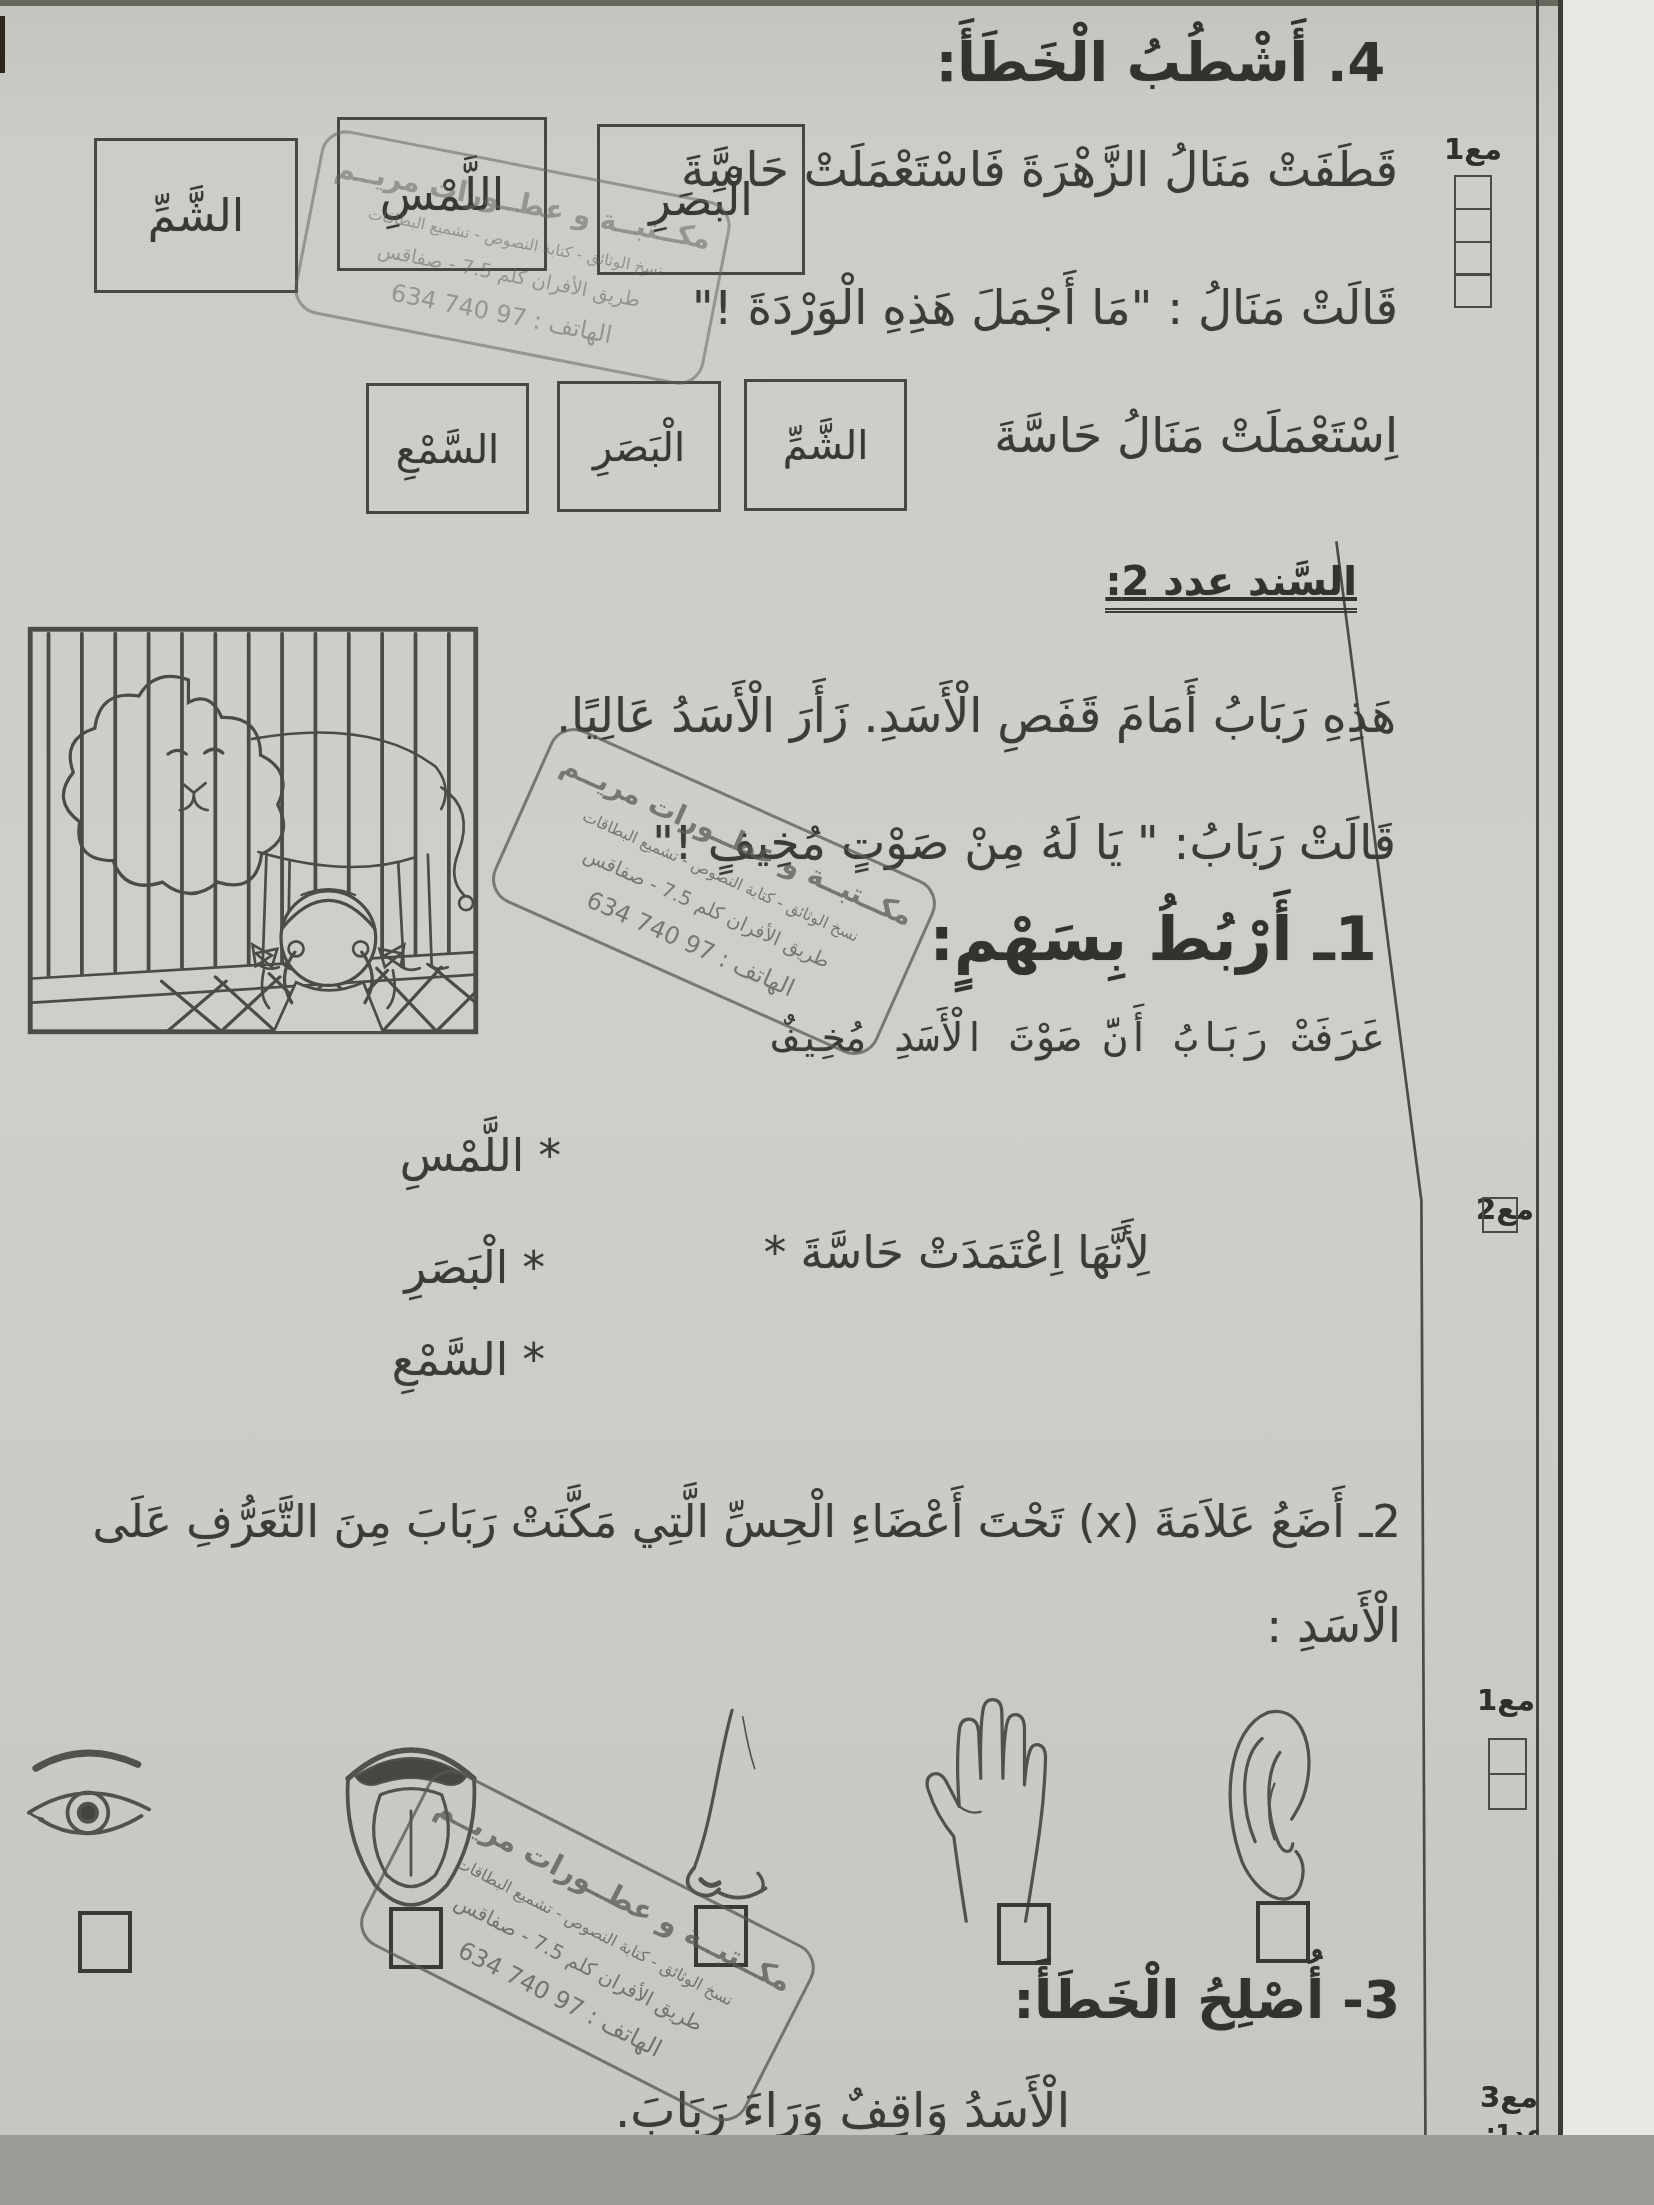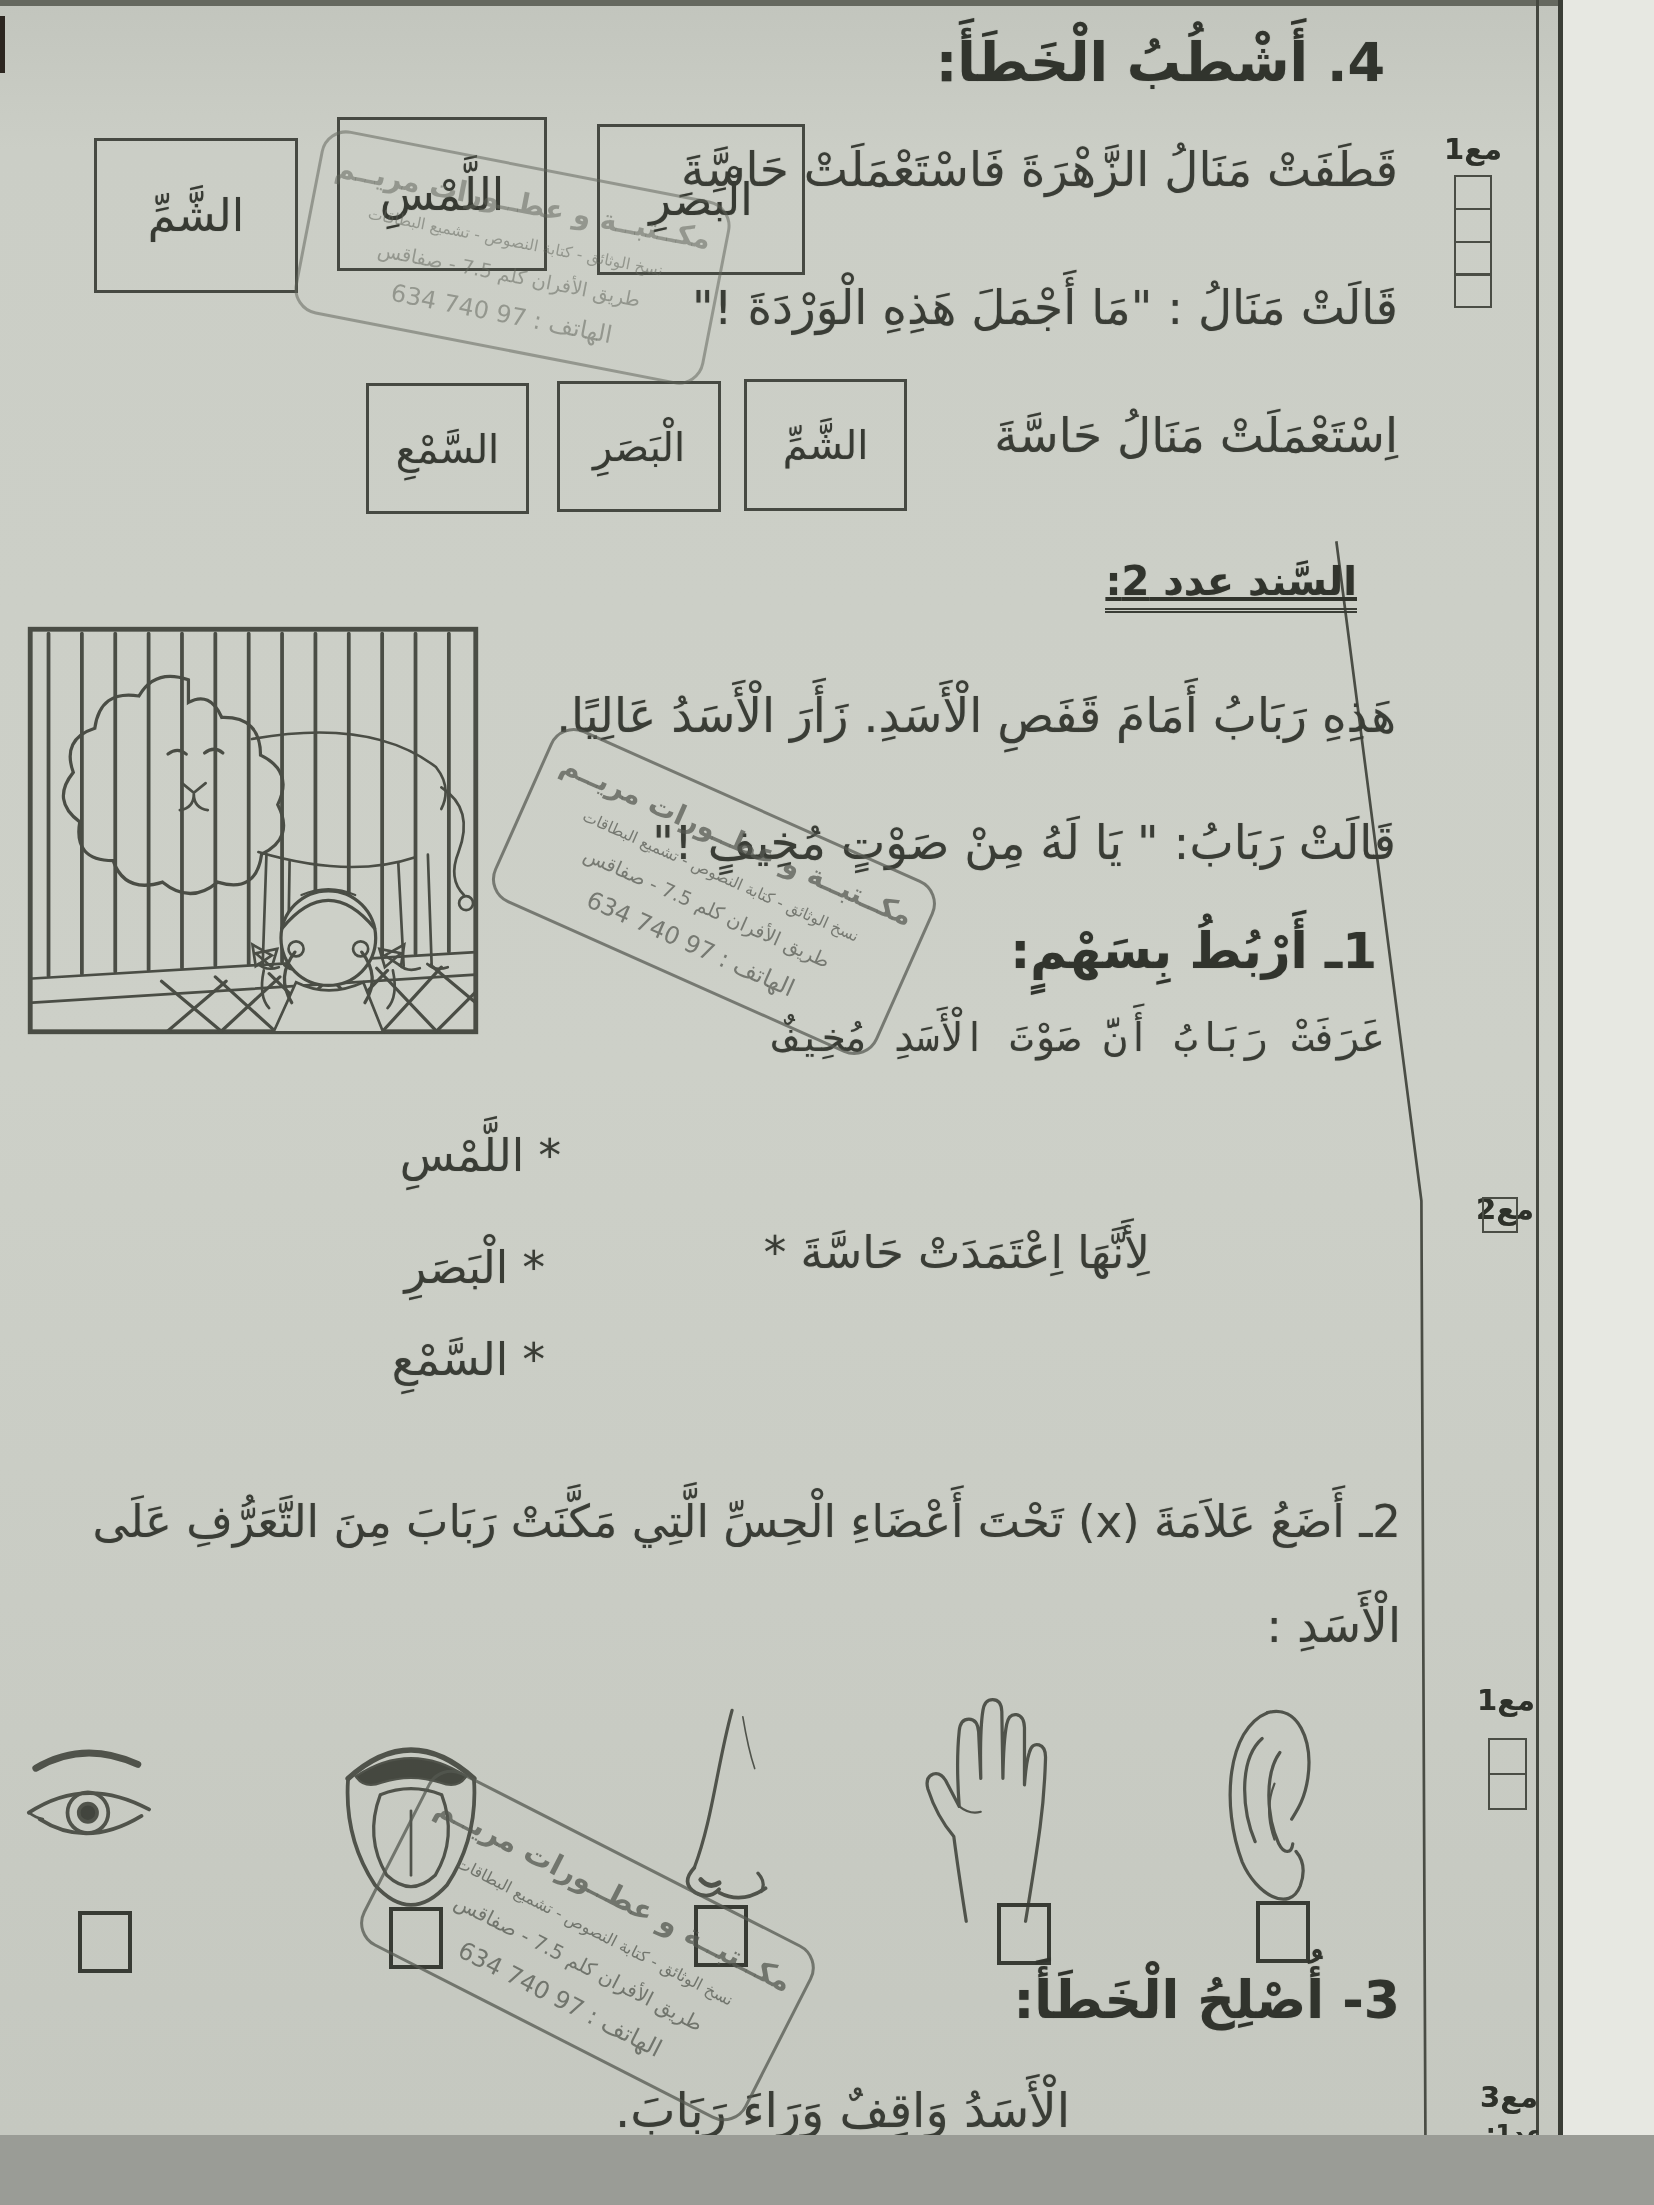--- a/index.html
+++ b/index.html
@@ -104,21 +104,21 @@
       <path d="M440,640 q-10,48 10,70 M680,640 q10,48 -10,70" stroke-width="5"></path>
       <path d="M492,700 Q462,652 498,606 M628,700 Q658,652 622,606" stroke-width="6"></path>
       <circle cx="500" cy="600" r="14" stroke-width="5"></circle>
       <circle cx="620" cy="600" r="14" stroke-width="5"></circle>
     </g>
   </svg>
 
   <div class="txt" style="right:258px;top:680px;font-size:47px;">هَذِهِ رَبَابُ أَمَامَ قَفَصِ الْأَسَدِ. زَأَرَ الْأَسَدُ عَالِيًا.</div>
   <div class="txt" style="right:258px;top:807px;font-size:47px;">قَالَتْ رَبَابُ: " يَا لَهُ مِنْ صَوْتٍ مُخِيفٍ !"</div>
 
-  <div class="txt bold" style="right:277px;top:913px;font-size:50px;">1ـ أَرْبُطُ بِسَهْمٍ:</div>
+  <div class="txt bold" style="right:277px;top:892px;font-size:61px;">1ـ أَرْبُطُ بِسَهْمٍ:</div>
 
   <div class="txt" style="right:269px;top:1011px;font-size:39px;font-family:Liberation Mono, monospace;">عَرَفَتْ رَبَابُ أَنَّ صَوْتَ الْأَسَدِ مُخِيفٌ</div>
 
   <div class="txt" style="right:1093px;top:1121px;font-size:45px;">* اللَّمْسِ</div>
   <div class="txt" style="right:504px;top:1218px;font-size:45px;">لِأَنَّهَا اِعْتَمَدَتْ حَاسَّةَ *</div>
   <div class="txt" style="right:1109px;top:1233px;font-size:45px;">* الْبَصَرِ</div>
   <div class="txt" style="right:1109px;top:1325px;font-size:45px;">* السَّمْعِ</div>
 
   <div class="txt" style="right:253px;top:1487px;font-size:45px;">2ـ أَضَعُ عَلاَمَةَ (x) تَحْتَ أَعْضَاءِ الْحِسِّ الَّتِي مَكَّنَتْ رَبَابَ مِنَ التَّعَرُّفِ عَلَى</div>
   <div class="txt" style="right:253px;top:1590px;font-size:47px;">الْأَسَدِ :</div>

